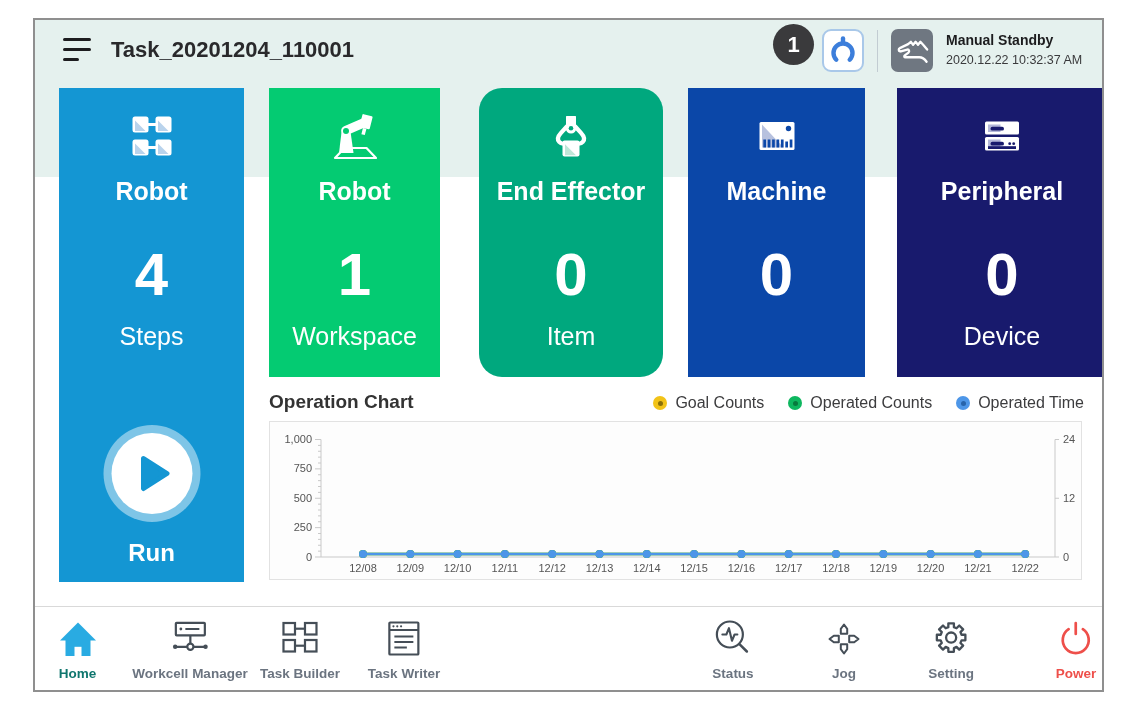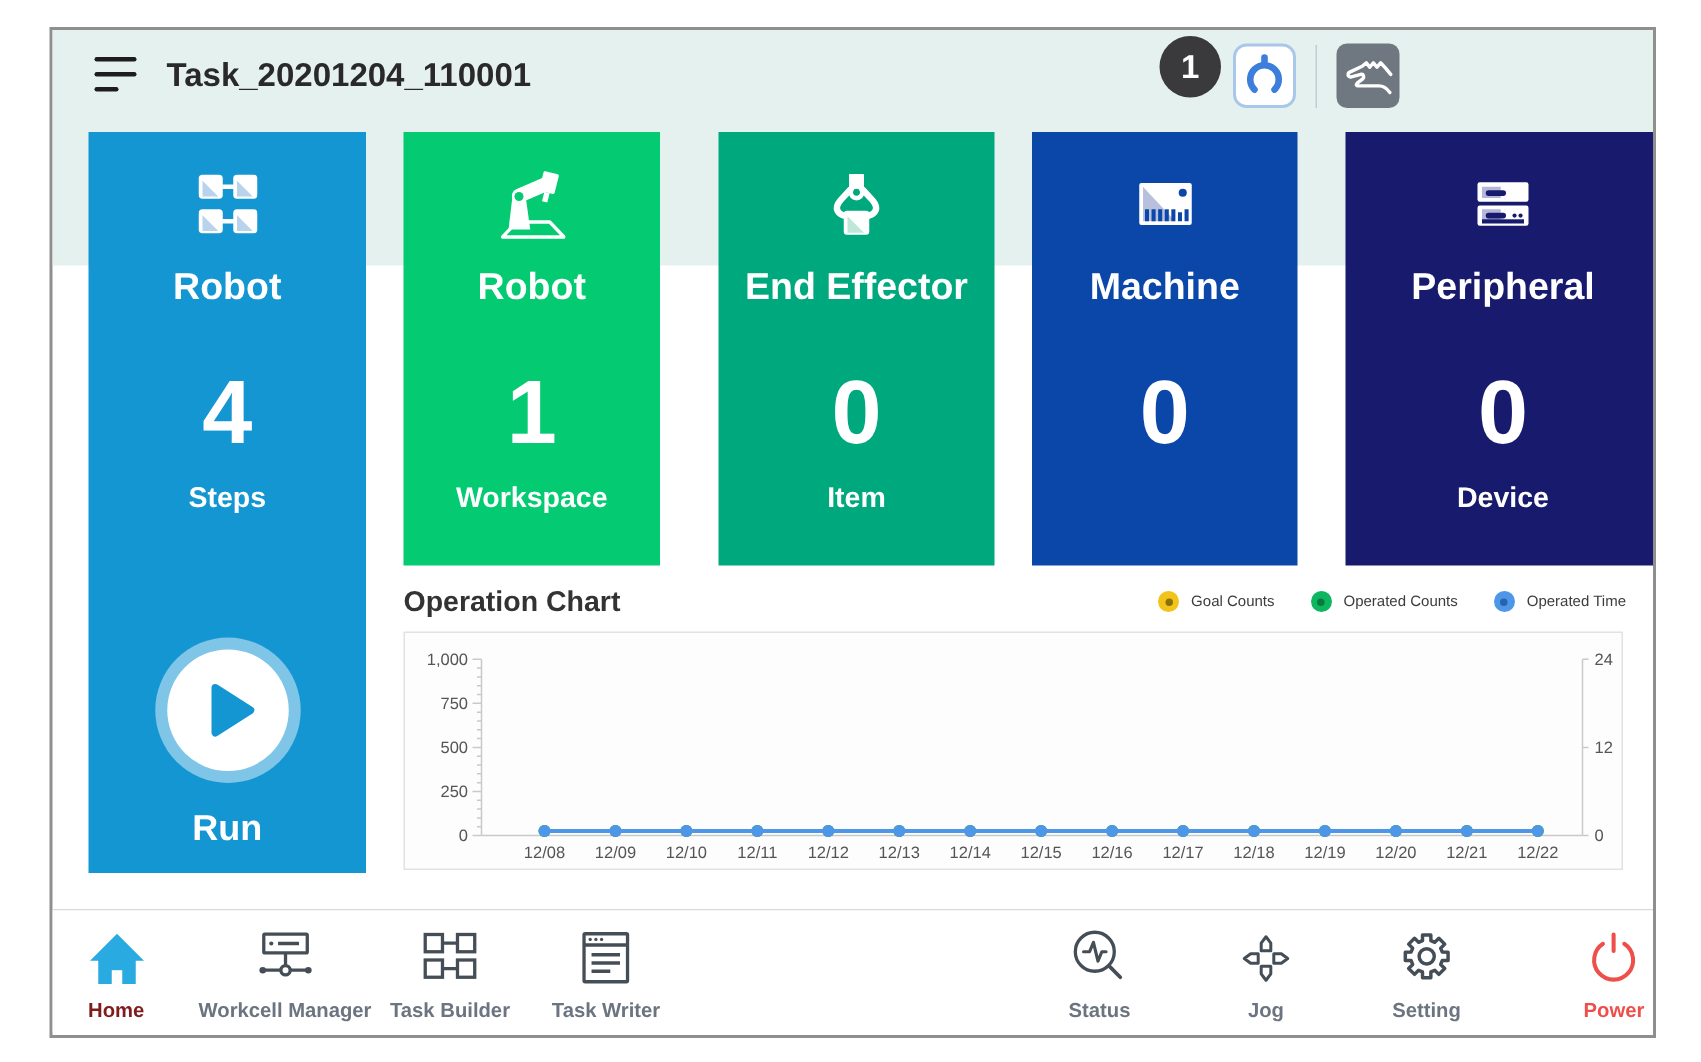--- a/index.html
+++ b/index.html
@@ -30,51 +30,51 @@
   #mode-block { position:absolute; left:911px; top:10px; }
   #mode-label { font-size:14px; font-weight:bold; color:#1c1c1e; line-height:20px; white-space:nowrap; }
   #mode-time { font-size:12.5px; color:#3a3a3c; line-height:20px; white-space:nowrap; }
 
   
   .card { position:absolute; top:68px; height:289px; color:#ffffff; text-align:center; cursor:pointer; }
   .card .icon { position:absolute; top:27px; left:0; width:100%; height:42px;
     display:flex; align-items:center; justify-content:center; }
   .card .title { position:absolute; top:89px; width:100%; font-size:25px; font-weight:bold; }
   .card .value { position:absolute; top:152px; width:100%; font-size:60px; font-weight:bold; }
-  .card .unit  { position:absolute; top:234px; width:100%; font-size:19px; font-weight:bold; }
+  .card .unit  { position:absolute; top:234px; width:100%; font-size:25px; font-weight:normal; }
   #card-task { left:24px; width:185px; height:494px; }
   #card-robot { left:234px; width:171px; }
-  #card-endeffector { left:444px; width:184px; }
+  #card-endeffector { left:444px; width:184px;border-radius:23px; }
   #card-machine { left:653px; width:177px; }
   #card-peripheral { left:862px; width:210px; }
   #run-btn { position:absolute; left:50%; top:337px; transform:translateX(-50%);
     width:97px; height:97px; border-radius:50%; background:rgba(255,255,255,0.45); cursor:pointer; }
   #run-btn .inner { position:absolute; left:8px; top:8px; width:81px; height:81px;
     border-radius:50%; background:#ffffff; }
   #run-btn svg { position:absolute; left:0; top:0; }
   #run-label { position:absolute; top:451px; width:100%; font-size:24px; font-weight:bold; }
 
   
   #chart-title { position:absolute; left:234px; top:371px; font-size:19px; font-weight:bold; color:#333333; }
   #chart-legend { position:absolute; right:18px; top:374px; display:flex; gap:24px; align-items:center; }
   .legend-item { display:flex; align-items:center; gap:8px; }
   .legend-dot { width:14px; height:14px; border-radius:50%; position:relative; }
   .legend-dot::after { content:""; position:absolute; left:4.5px; top:4.5px; width:5px; height:5px;
     border-radius:50%; background:var(--dotc, rgba(0,0,0,0.45)); }
-  .legend-label { font-size:10px; color:#3c3c3e; }
+  .legend-label { font-size:16px; color:#3c3c3e; }
   #chart-box { position:absolute; left:234px; top:401px; width:813px; height:159px;
     border:1px solid #e2e2e2; background:#fdfdfd; }
 
   
   #nav-divider { position:absolute; left:0; top:586px; width:100%; height:1px; background:#d9d9d9; }
   #nav { position:absolute; left:0; top:587px; width:100%; height:81px; background:#ffffff; }
   .nav-item { position:absolute; top:10px; text-align:center; cursor:pointer; transform:translateX(-50%); }
   .nav-item .nicon { height:42px; display:flex; align-items:flex-end; justify-content:center; }
   .nav-item .nlabel { margin-top:7px; font-size:13.5px; font-weight:bold; color:#6b7480; white-space:nowrap; }
-  .nav-item.active .nlabel { color:#7f1d1d; }
+  .nav-item.active .nlabel { color:#0f766e; }
   .nav-item.power .nlabel { color:#ee4f4a; }
 </style>
 </head>
 <body>
 
 <div id="frame">
   <div id="mint"></div>
 
   <div id="hamburger">
     <div class="bar b1"></div>
@@ -91,20 +91,24 @@
   </button>
   <div id="hdr-divider"></div>
   <button id="hand-btn">
     <svg width="36" height="36" viewBox="0 0 42 42">
       <g fill="none" stroke="#ffffff" stroke-width="2.7" stroke-linecap="round" stroke-linejoin="round">
         <path d="M7,21.3 C5.2,21 5,18.4 6.8,17.6 L16.5,13 L19.7,10.3 L22.3,13.8 L25.2,10.3 L28,13.8 L30.8,10.3 L34.5,14.3 L38.7,19.3"></path>
         <path d="M8,21.3 L15.5,19.3 C17.5,18.9 18.3,21.2 16.9,22.8 L12.6,26.2 C11.4,27.3 11.9,28.3 13.5,28.3 L29.5,28.3 C33.5,28.3 35.5,30 38,33.5"></path>
       </g>
     </svg>
   </button>
+  <div id="mode-block">
+    <div id="mode-label">Manual Standby</div>
+    <div id="mode-time">2020.12.22 10:32:37 AM</div>
+  </div>
 
   <div class="card" id="card-task" style="background: rgb(20, 150, 211); --card: #1496d3;">
     <div class="icon">
         <svg width="42" height="42" viewBox="0 0 42 42">
     <g>
       <rect x="1.5" y="1.5" width="16" height="16" rx="2.5" fill="#ffffff"></rect>
       <polygon points="4,5.5 14.5,16 4,16" fill="#b9d3ec"></polygon>
       <rect x="24.5" y="1.5" width="16" height="16" rx="2.5" fill="#ffffff"></rect>
       <polygon points="27,5.5 37.5,16 27,16" fill="#b9d3ec"></polygon>
       <rect x="17" y="8" width="8" height="3" fill="#ffffff"></rect>

